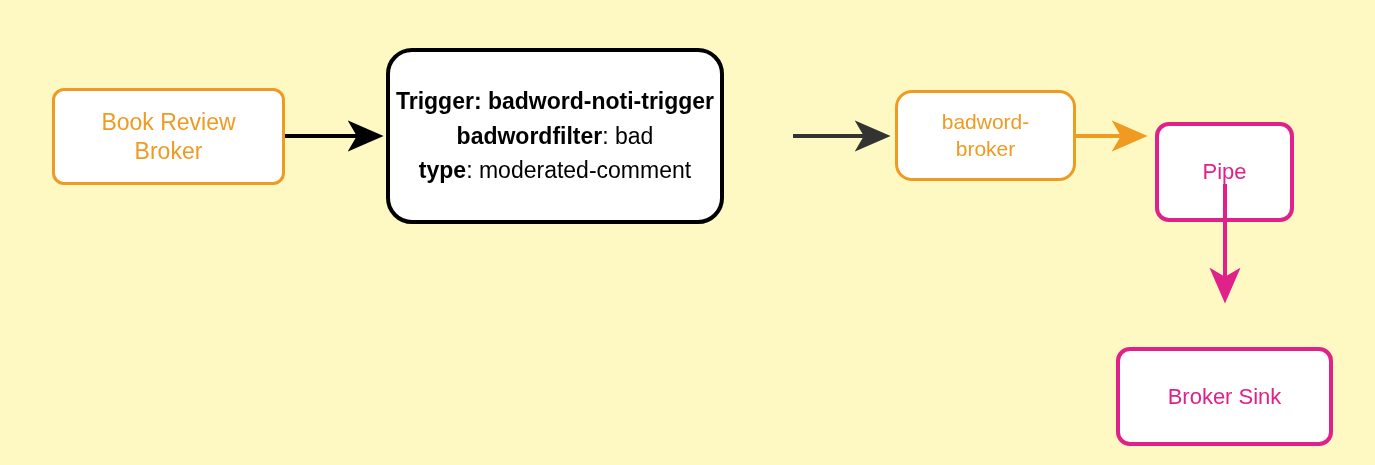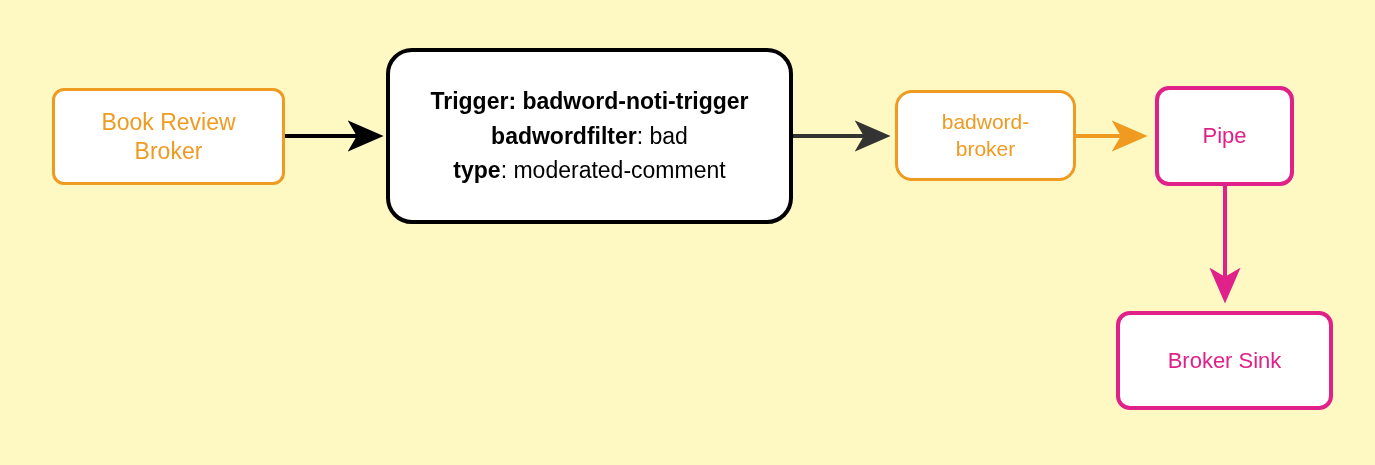--- a/index.html
+++ b/index.html
@@ -51,21 +51,21 @@
     width: 181px;
     height: 91px;
     font-size: 21px;
     border-radius: 17px;
   }
 
   
   #node-trigger {
     left: 386px;
     top: 48px;
-    width: 407px;
+    width: 338px;
     height: 176px;
     border: 4px solid #000000;
     border-radius: 26px;
     color: #000000;
     font-size: 23px;
   }
   #node-trigger .trigger-lines {
     display: block;
     line-height: 1.5;
   }
@@ -75,20 +75,21 @@
   }
   #node-trigger .k {
     font-weight: bold;
   }
 
   
   .node-magenta {
     border: 4px solid #e0218a;
     border-radius: 14px;
     color: #e0218a;
+    margin-top: 36px;
   }
   #node-pipe {
     left: 1155px;
     top: 86px;
     width: 139px;
     height: 100px;
     font-size: 22px;
   }
   #node-slack-sink {
     left: 1116px;

